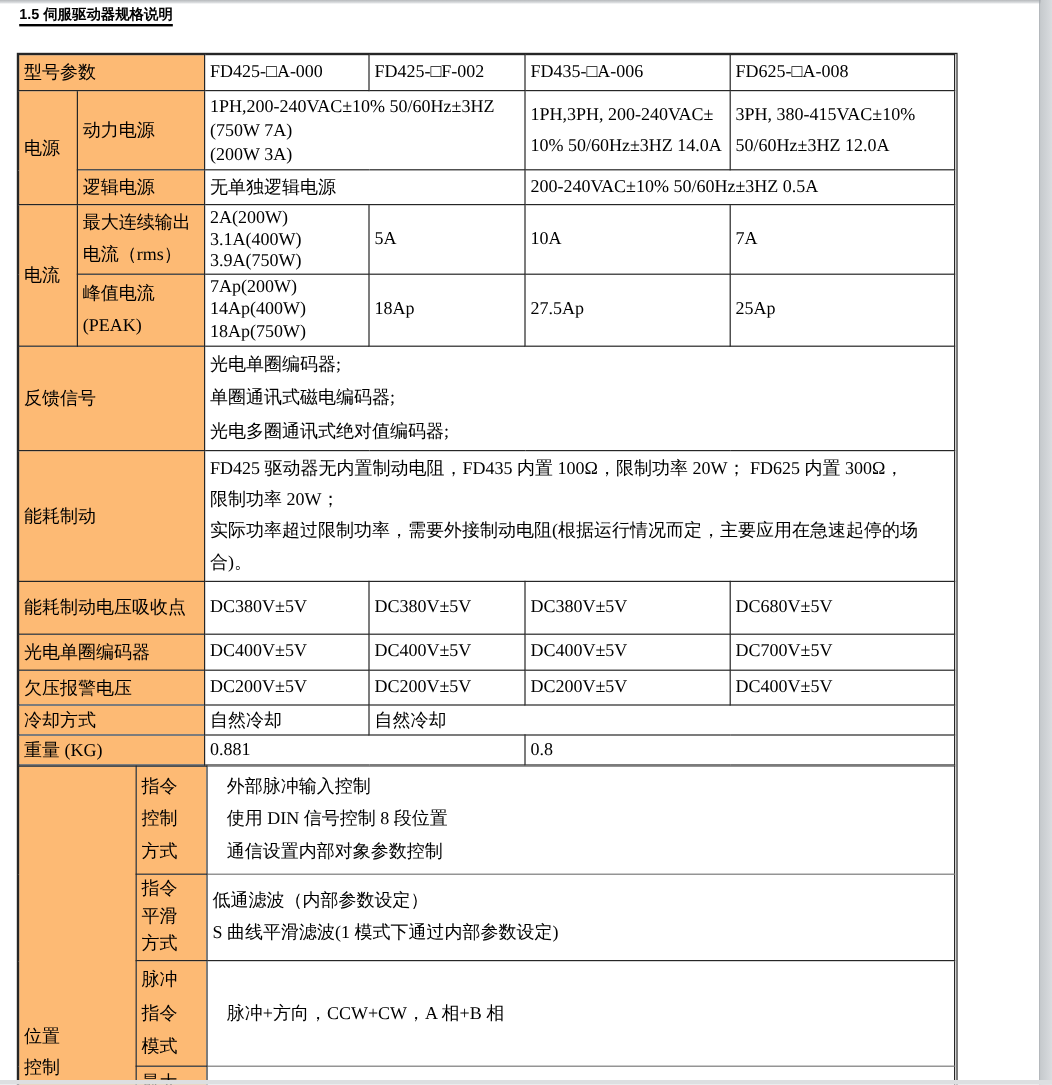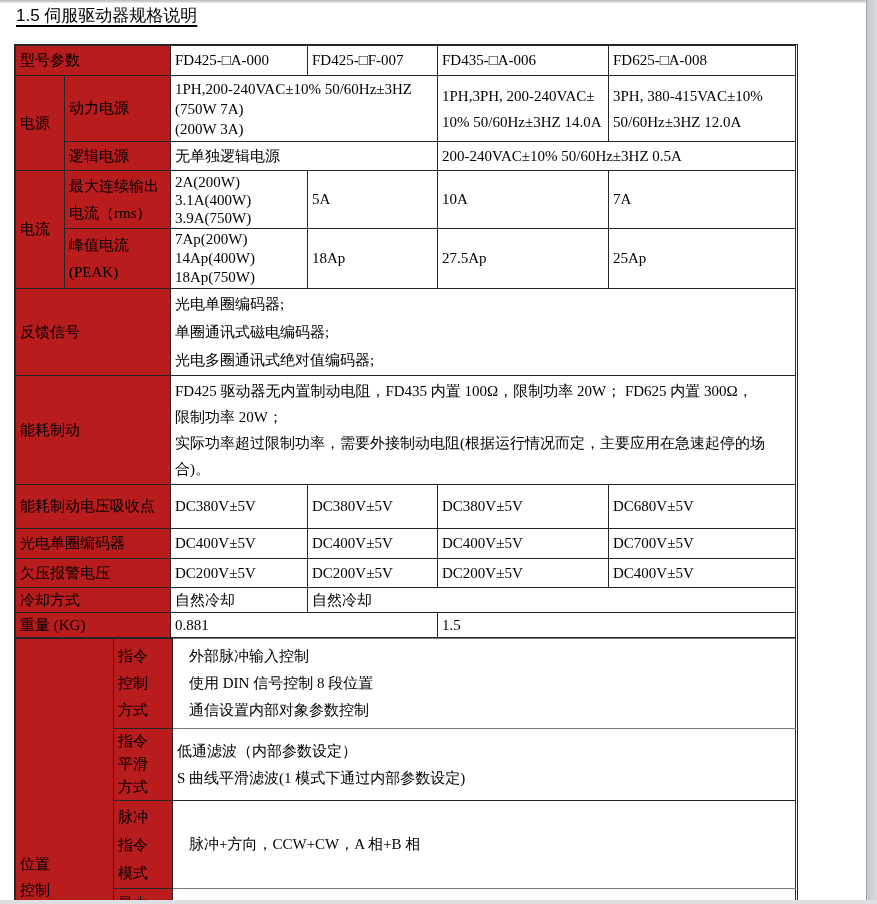--- a/index.html
+++ b/index.html
@@ -4,37 +4,37 @@
 <style>
   html,body{margin:0;padding:0;}
   body{
     width:877px;height:904px;position:relative;overflow:hidden;
     background:#ffffff;color:#000;
     font-family:"Liberation Serif","DejaVu Serif",serif;
   }
   .page-title{
     position:absolute;left:16px;top:4px;
     font-family:"Liberation Sans","DejaVu Sans",sans-serif;
-    font-size:17px;font-weight:normal;
+    font-size:12px;font-weight:bold;
     text-decoration:underline;text-decoration-thickness:2px;text-underline-offset:4px;
   }
   .tbl-wrap{
     position:absolute;left:14px;top:44px;width:782px;
     border:1px solid #262626;
   }
   table{border-collapse:collapse;table-layout:fixed;width:780px;}
   td{
     border:1px solid #262626;
     padding:1px 4px;
     vertical-align:middle;
     white-space:pre-line;
     font-size:15px;
     overflow:hidden;
   }
-  .g{background:#b91c1c;}
+  .g{background:#fdba74;}
   .lh18{line-height:18px}.lh19{line-height:19px}.lh20{line-height:20px}
   .lh23{line-height:23px}.lh26{line-height:26px}.lh27{line-height:27px}.lh28{line-height:28px}
   .vat{vertical-align:top;}
   .grp-pos{vertical-align:top;padding-top:212px;line-height:26px;}
   .gray-h{border-top-color:#7a7a7a;border-bottom-color:#7a7a7a;padding-left:16px;}
   .top-edge{position:absolute;top:0;left:0;right:0;height:3px;
     background:linear-gradient(#b6b9bc,#e9ebed);}
   .right-edge{position:absolute;top:0;right:0;width:10px;height:100%;
     background:linear-gradient(to right,#c6cacd,#dadde0);
     border-left:1px solid #a2a7ac;}
@@ -55,21 +55,21 @@
         <col style="width:106px">
         <col style="width:137px">
       <col style="width:130px">
         <col style="width:171px">
         <col style="width:187px">
     </colgroup>
     <tbody>
         <tr style="height:30px">
       <td colspan="2" class="g">型号参数</td>
       <td>FD425-□A-000</td>
-      <td>FD425-□F-007</td>
+      <td>FD425-□F-002</td>
       <td>FD435-□A-006</td>
       <td>FD625-□A-008</td>
     </tr>
     <tr style="height:66px">
       <td rowspan="2" class="g">电源</td>
       <td class="g">动力电源</td>
       <td colspan="2" class="lh20">1PH,200-240VAC±10%  50/60Hz±3HZ
 (750W 7A)
 (200W 3A)</td>
       <td class="lh26">1PH,3PH, 200-240VAC±
@@ -138,21 +138,21 @@
       <td>DC400V±5V</td>
     </tr>
     <tr style="height:25px">
       <td colspan="2" class="g">冷却方式</td>
       <td>自然冷却</td>
       <td colspan="3">自然冷却</td>
     </tr>
     <tr style="height:25px">
       <td colspan="2" class="g">重量 (KG)</td>
       <td colspan="2">0.881</td>
-      <td colspan="2">1.5</td>
+      <td colspan="2">0.8</td>
     </tr>
   </tbody>
     </table>
 
   <table>
     <colgroup>
       <col style="width:98px">
         <col style="width:59px">
         <col style="width:623px">
     </colgroup>

